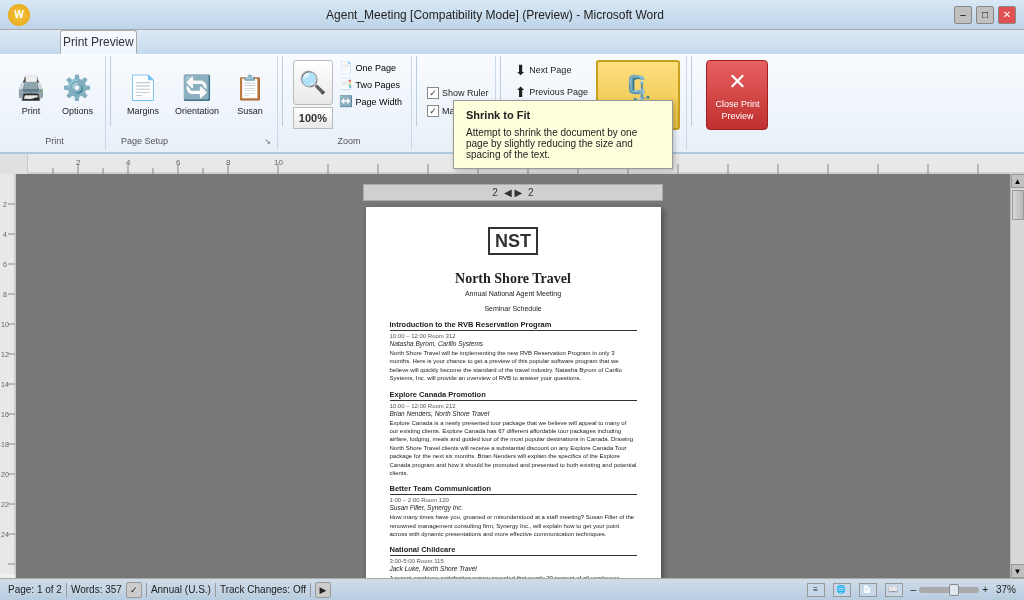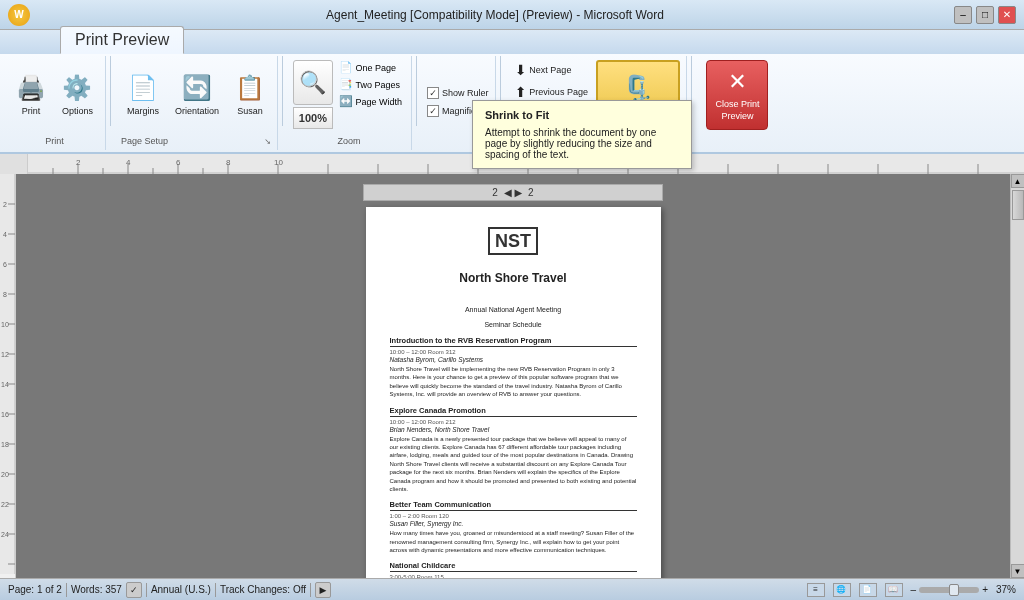--- a/index.html
+++ b/index.html
@@ -41,22 +41,22 @@
     
     .ribbon-tabs {
       background: linear-gradient(to bottom, #dce9f5, #c5d9ed);
       height: 24px;
       display: flex;
       align-items: flex-end;
       padding: 0 60px;
       border-bottom: none;
     }
     .ribbon-tab {
-      padding: 4px 14px;
-      font-size: 16px;
+      padding: 4px 2px;
+      font-size: 12px;
       color: #333;
       border: 1px solid #aaa;
       border-bottom: none;
       border-radius: 3px 3px 0 0;
       background: linear-gradient(to bottom, #f5faff, #e0ecf8);
       cursor: pointer;
     }
     .ribbon-tab.active {
       background: linear-gradient(to bottom, #f5faff, #eff6ff);
       border-bottom: 1px solid #eff6ff;
@@ -285,21 +285,21 @@
     .doc-logo {
       text-align: center;
       font-size: 18px;
       font-weight: bold;
       color: #333;
       border: 2px solid #333;
       width: 50px; height: 28px;
       display: flex; align-items: center; justify-content: center;
       margin: 0 auto 16px;
     }
-    .doc-company { text-align: center; font-size: 12px; font-weight: bold; margin-bottom: 21px; }
+    .doc-company { text-align: center; font-size: 14px; font-weight: bold; margin-bottom: 3px; font-family: Liberation Serif, serif; }
     .doc-subtitle { text-align: center; font-size: 7px; margin-bottom: 8px; }
     .doc-section-title { font-size: 7.5px; font-weight: bold; margin-top: 7px; margin-bottom: 1px; }
     .doc-section-line { border-top: 1px solid #333; margin-bottom: 2px; }
     .doc-info { font-size: 6px; color: #555; margin-bottom: 1px; }
     .doc-presenter { font-size: 6.5px; font-style: italic; margin-bottom: 2px; }
     .doc-body { font-size: 6px; line-height: 1.4; margin-bottom: 3px; }
 
     
     .scrollbar-v {
       width: 14px;
@@ -322,21 +322,21 @@
       background: linear-gradient(to right, #d8d8d8, #b8b8b8);
       border: 1px solid #999;
       margin-top: 2px;
       cursor: pointer;
     }
 
     
     .tooltip {
       position: absolute;
       top: 100px;
-      left: 472px;
+      left: 453px;
       background: #ffffdd;
       border: 1px solid #999;
       padding: 8px 12px;
       width: 220px;
       font-size: 10px;
       color: #222;
       z-index: 100;
       box-shadow: 2px 2px 5px rgba(0,0,0,0.2);
     }
     .tooltip-title { font-weight: bold; font-size: 11px; margin-bottom: 6px; }

